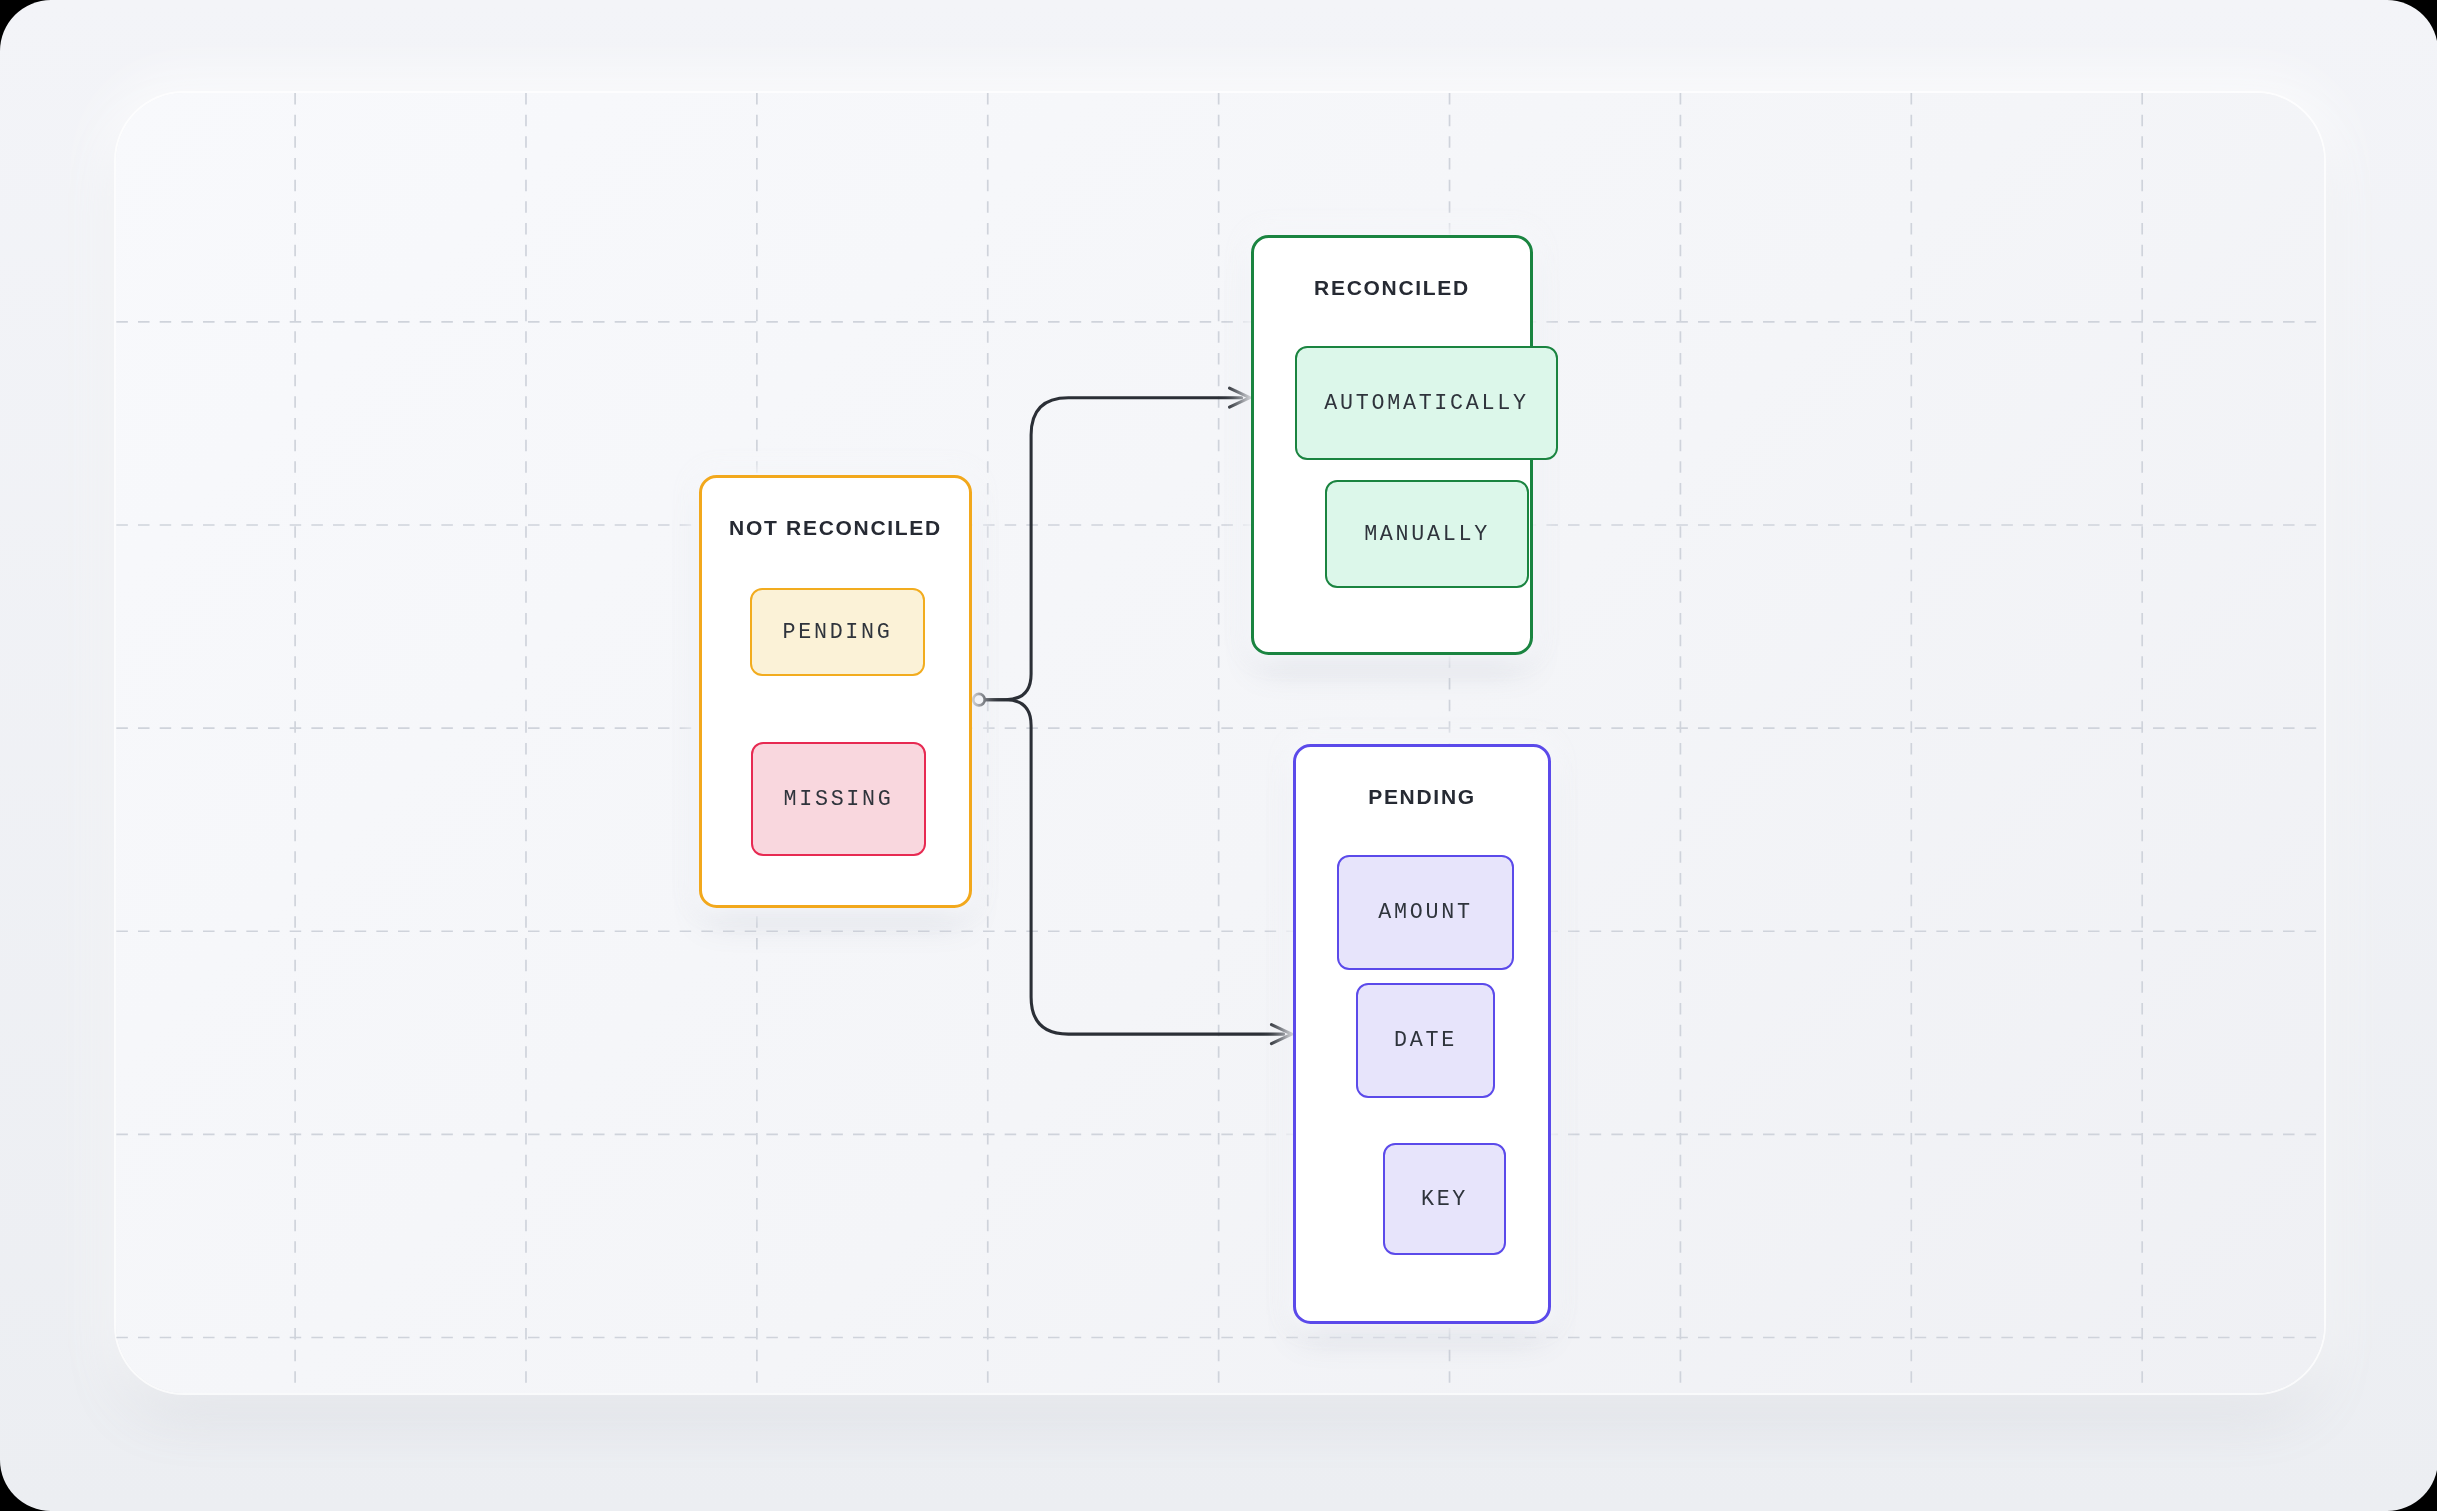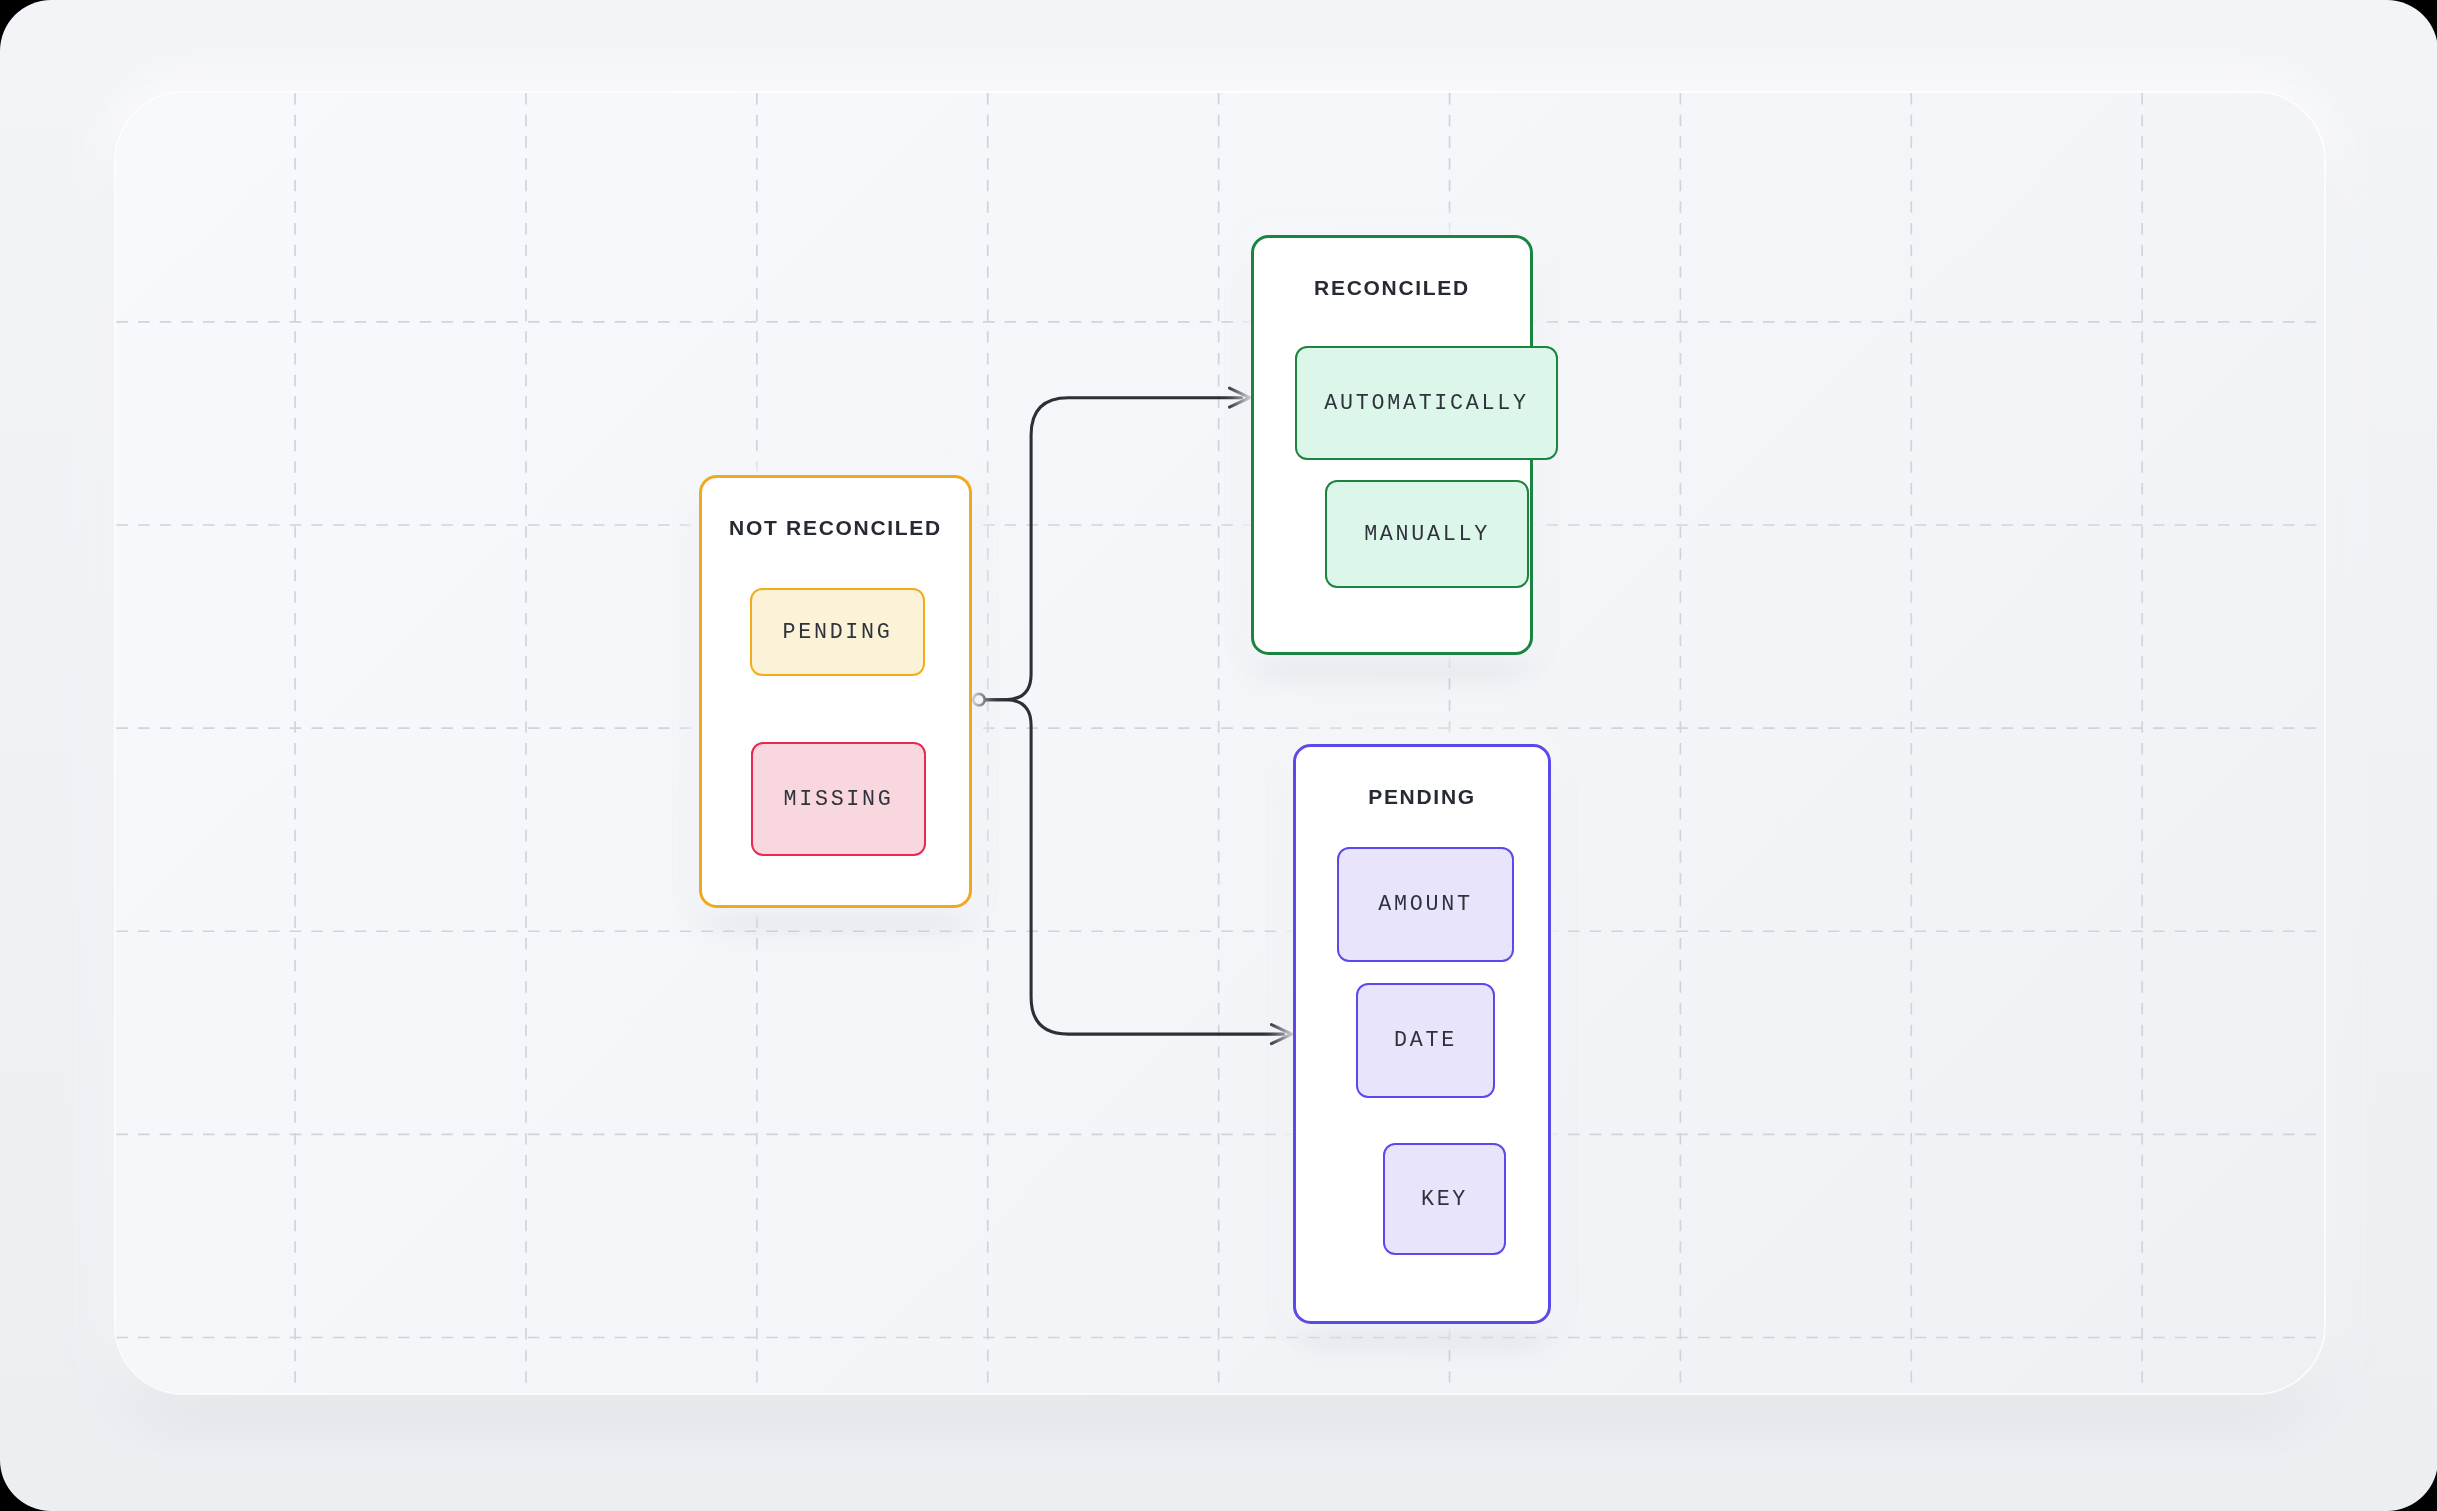--- a/index.html
+++ b/index.html
@@ -96,21 +96,21 @@
 
   
   .g-nr { left: 583px;  top: 382px; width: 273px; height: 433px; }
   .g-rc { left: 1135px; top: 98px; width: 282px; height: 420px; margin-top: 44px; }
   .g-cf { left: 1177px; top: 651px; width: 258px; height: 580px; }
 
   .nr0 { left: 48px;  top: 110px; width: 175px; height: 88px; }
   .nr1 { left: 49px;  top: 264px; width: 175px; height: 114px; }
   .rc0 { left: 41px;  top: 108px; width: 263px; height: 114px; }
   .rc1 { left: 71px; top: 242px; width: 204px; height: 108px; }
-  .cf0 { left: 41px;  top: 100px; width: 177px; height: 115px; }
+  .cf0 { left: 41px;  top: 108px; width: 177px; height: 115px; }
   .cf1 { left: 60px;  top: 236px; width: 139px; height: 115px; }
   .cf2 { left: 68px; top: 396px; width: 123px; height: 112px; margin-left: 19px; }
 </style>
 </head>
 <body>
 
 <div class="page" style="--app-top: #F3F4F8; --app-bottom: #ECEEF2; --board: #F4F5F8; --grid: #CFD3DB; --edge: #2B2F36; --title: #262A33; --label: #2F343C; --node-bg: #FFFFFF;">
 
   <div class="app-surface">
 

